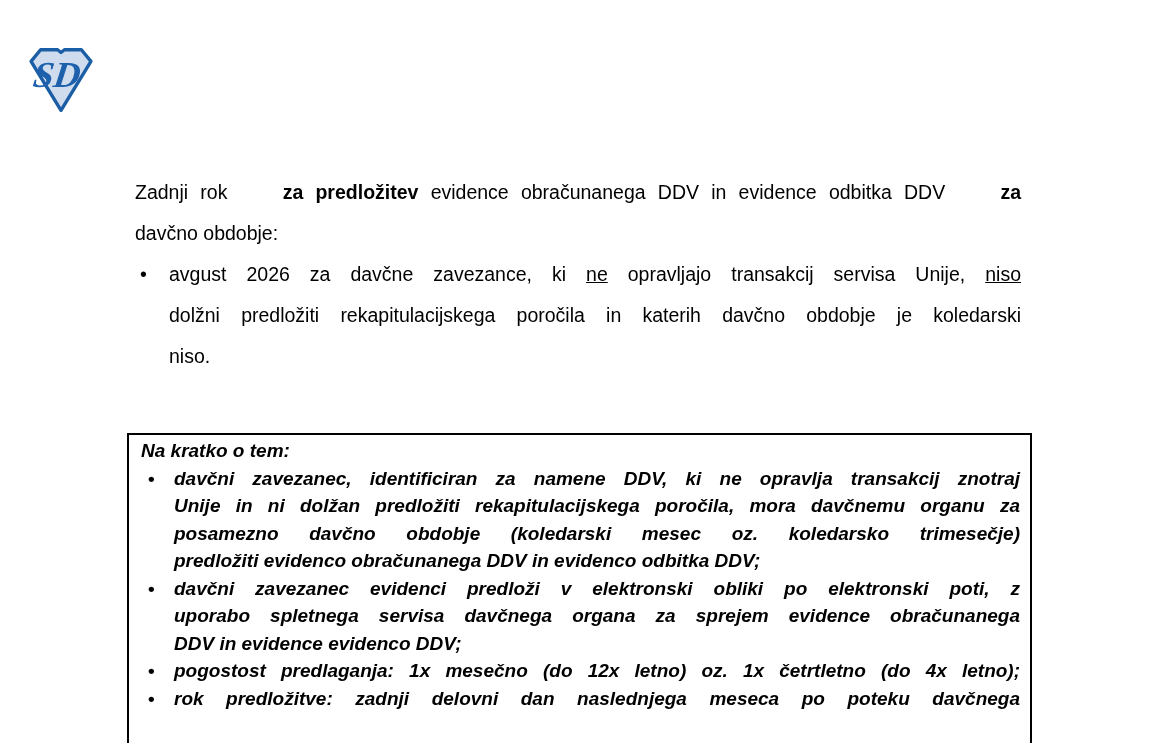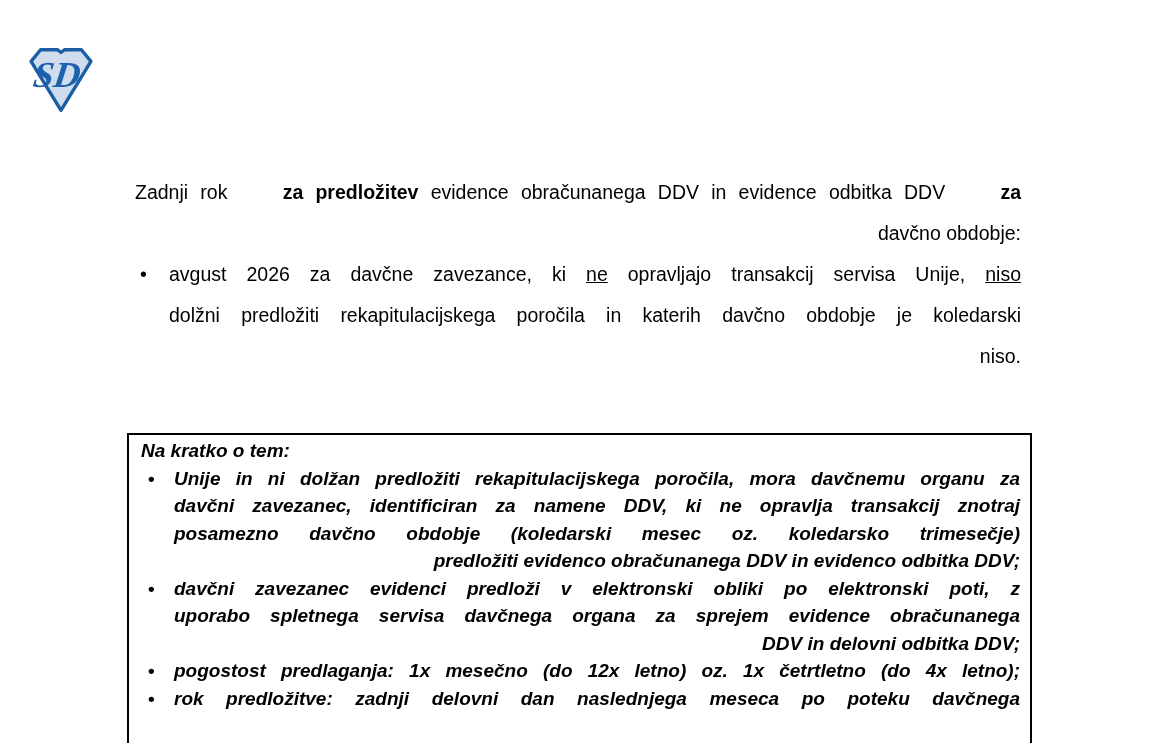--- a/index.html
+++ b/index.html
@@ -30,21 +30,21 @@
   }
   .main-bullets{
     position:absolute;
     left:135px;
     top:254px;
     width:886px;
     font-size:19.5px;
     line-height:41px;
   }
   .jline{text-align:justify;text-align-last:justify;}
-  .lline{text-align:right;}
+  .lline{text-align:left;}
   .b{font-weight:bold;margin-left:43px;}
   .u{text-decoration:underline;}
   .mb-item{display:flex;}
   .mb-marker{flex:none;width:29px;padding-left:5px;}
   .mb-text{flex:1;}
   
   .box{
     position:absolute;
     left:127px;
     top:433px;
@@ -90,33 +90,33 @@
       </div>
     </div>
   </div>
 
   <div class="box">
     <div class="box-title">Na kratko o tem:</div>
 
     <div class="box-item">
       <div class="box-marker">•</div>
       <div class="box-text">
+        <div class="jline">davčni zavezanec, identificiran za namene DDV, ki ne opravlja transakcij znotraj</div>
         <div class="jline">Unije in ni dolžan predložiti rekapitulacijskega poročila, mora davčnemu organu za</div>
-        <div class="jline">davčni zavezanec, identificiran za namene DDV, ki ne opravlja transakcij znotraj</div>
         <div class="jline">posamezno davčno obdobje (koledarski mesec oz. koledarsko trimesečje)</div>
         <div class="lline">predložiti evidenco obračunanega DDV in evidenco odbitka DDV;</div>
       </div>
     </div>
 
     <div class="box-item">
       <div class="box-marker">•</div>
       <div class="box-text">
         <div class="jline">davčni zavezanec evidenci predloži v elektronski obliki po elektronski poti, z</div>
         <div class="jline">uporabo spletnega servisa davčnega organa za sprejem evidence obračunanega</div>
-        <div class="lline">DDV in delovni odbitka DDV;</div>
+        <div class="lline">DDV in evidence evidenco DDV;</div>
       </div>
     </div>
 
     <div class="box-item">
       <div class="box-marker">•</div>
       <div class="box-text">
         <div class="jline">pogostost predlaganja: 1x mesečno (do 12x letno) oz. 1x četrtletno (do 4x letno);</div>
       </div>
     </div>
 

